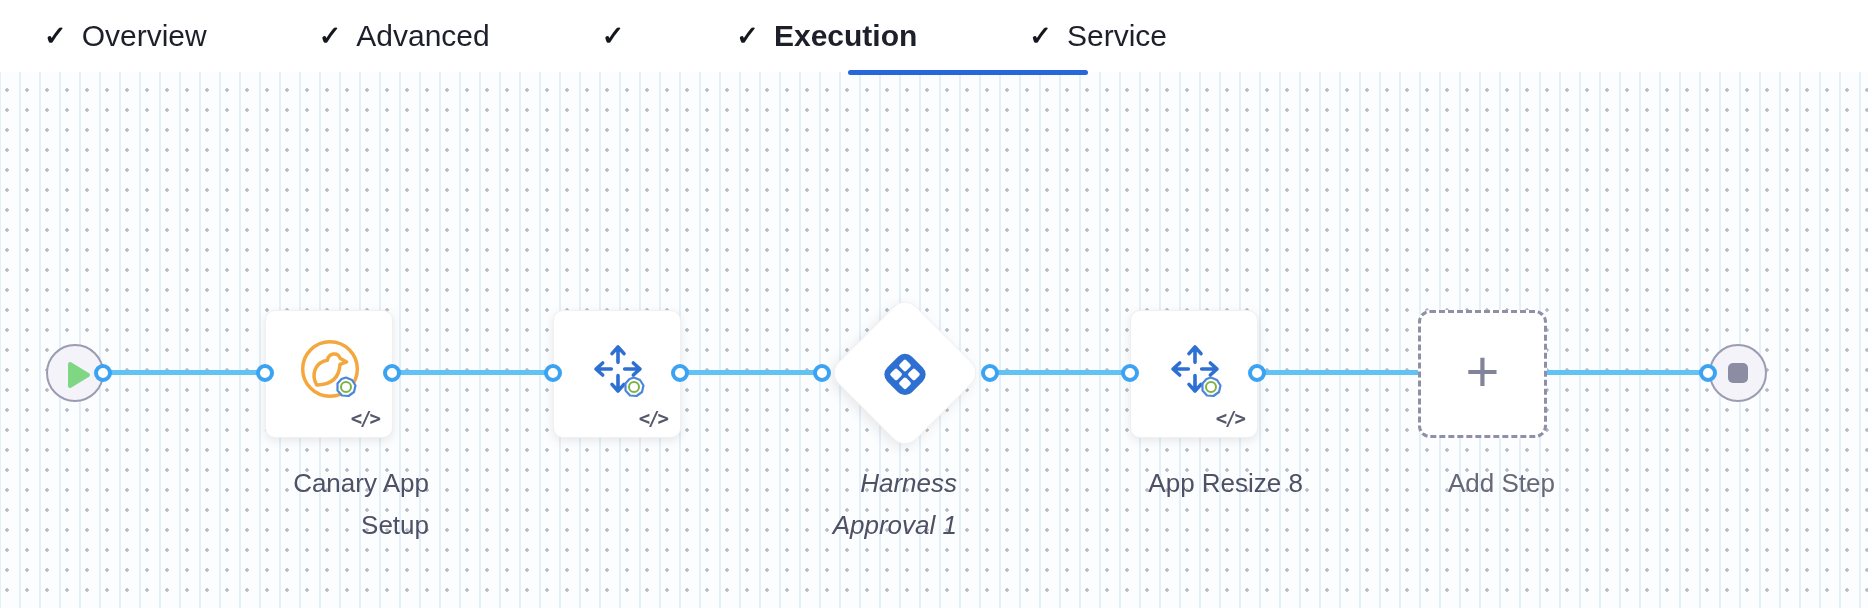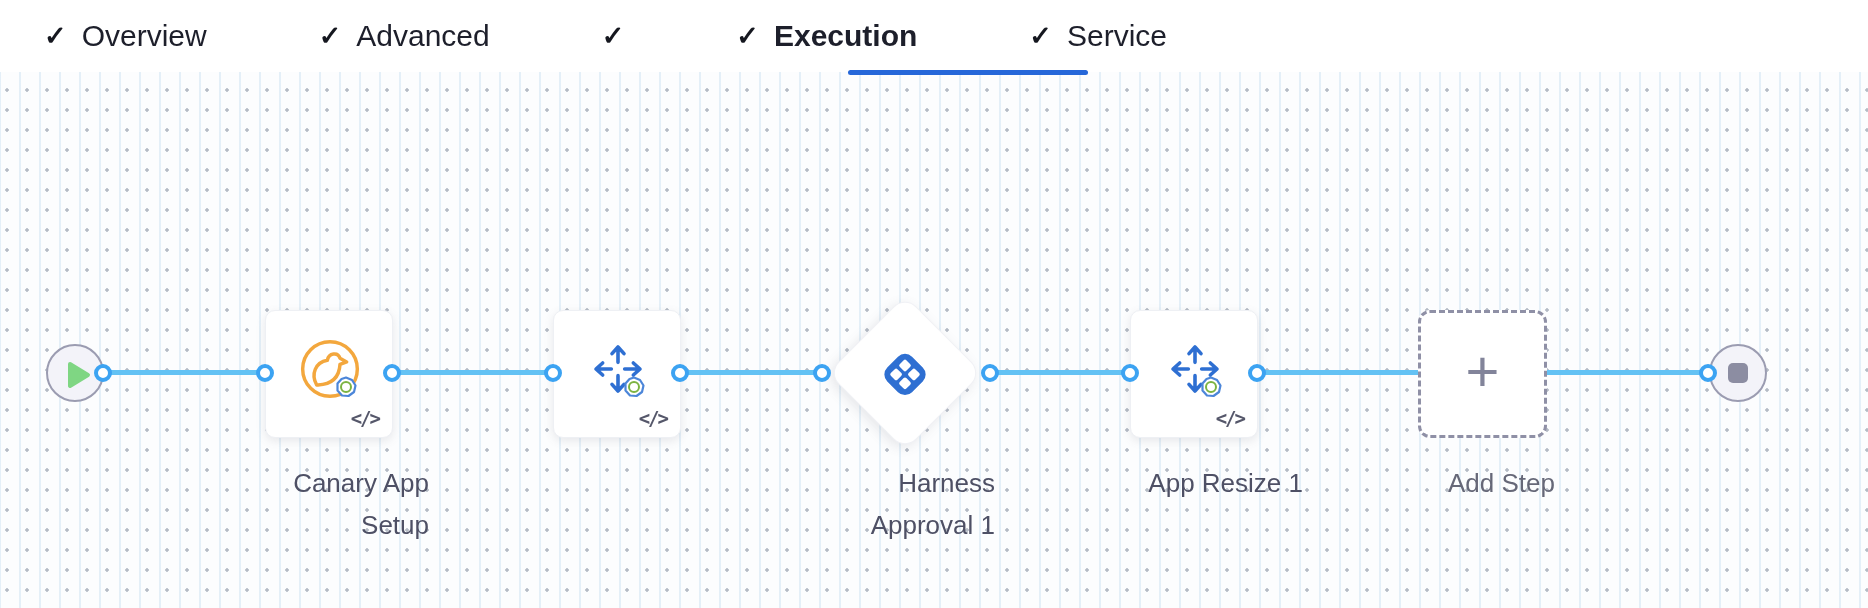--- a/index.html
+++ b/index.html
@@ -168,17 +168,17 @@
     <div class="port" style="left:383px;"></div>
     <div class="port" style="left:544px;"></div>
     <div class="port" style="left:671px;"></div>
     <div class="port" style="left:813px;"></div>
     <div class="port" style="left:981px;"></div>
     <div class="port" style="left:1121px;"></div>
     <div class="port" style="left:1248px;"></div>
     <div class="port" style="left:1699px;"></div>
 
     <div class="node-label" style="left:229px; width:200px;">Canary App Setup</div>
-    <div class="node-label" style="left:795px; width:200px;">Harness Approval 1</div>
-    <div class="node-label" style="left:1083px; width:220px;">App Resize 1</div>
+    <div class="node-label" style="left:757px; width:200px;font-style:italic;">Harness Approval 1</div>
+    <div class="node-label" style="left:1083px; width:220px;">App Resize 8</div>
     <div class="node-label label-addstep" style="left:1335px; width:220px;">Add Step</div>
   </div>
 </div>
 
 </body></html>

